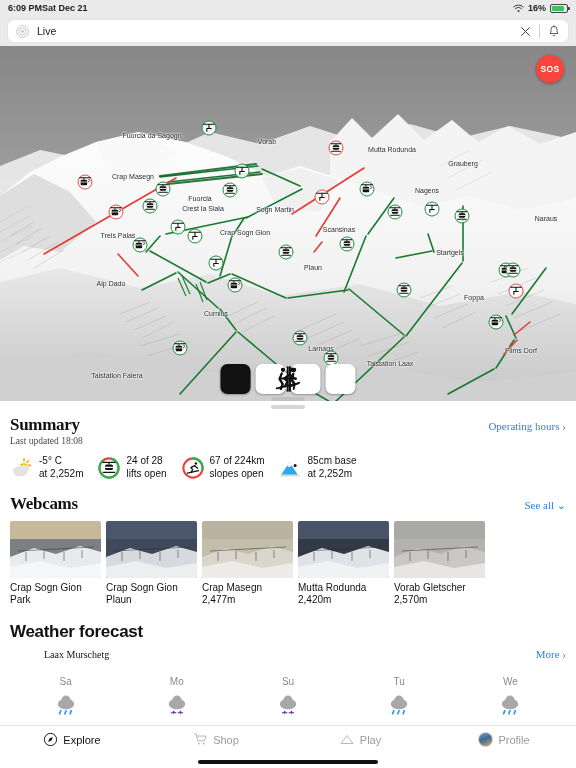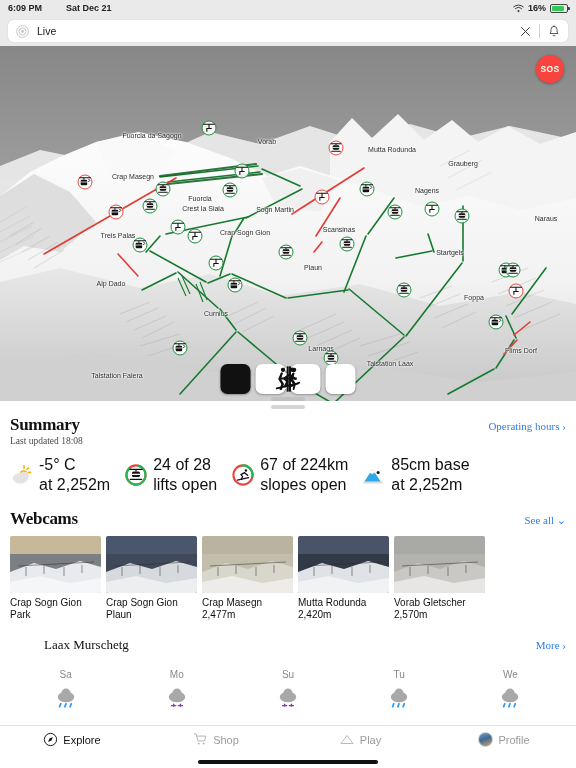--- a/index.html
+++ b/index.html
@@ -10,21 +10,21 @@
     overflow: hidden;
   }
   #app { position: relative; width: 576px; height: 768px; overflow: hidden; }
 
   
   .statusbar {
     height: 16px; background: #eaeaea;
     display: flex; align-items: center; justify-content: space-between;
     padding: 0 8px; font-size: 9px; color: #222; font-weight: 600;
   }
-  .sb-left { display: flex; gap: 24px; align-items: flex-end; }
+  .sb-left { display: flex; gap: 0; align-items: flex-end; }
   .sb-right { display: flex; gap: 4px; align-items: center; }
   .batt {
     width: 18px; height: 9px; border: 1px solid #444; border-radius: 2px;
     position: relative; padding: 1px;
   }
   .batt::after {
     content: ""; position: absolute; right: -3px; top: 2.5px;
     width: 2px; height: 3px; background: #444; border-radius: 0 1px 1px 0;
   }
   .batt i { display: block; height: 100%; width: 83%; background: #35c759; border-radius: 1px; }
@@ -94,21 +94,21 @@
   .grab2 { width: 34px; height: 4px; border-radius: 3px; background: #d6d6d6; margin: 4px auto 6px; }
   .pad { padding: 0 10px; }
 
   .rowhead { display: flex; align-items: baseline; justify-content: space-between; font-family: Liberation Serif, serif; }
   h2.sec { font-size: 17px; font-weight: 700; color: #111; letter-spacing: -.3px; }
   .link { font-size: 11px; color: #2f7fe8; white-space: nowrap; }
   .subtle { font-size: 9.5px; color: #4a4a4a; margin-top: 1px; }
 
   .stats { display: flex; align-items: center; gap: 14px; margin-top: 9px; }
   .stat { display: flex; align-items: center; gap: 5px; }
-  .stat .txt { font-size: 16px; line-height: 1.25; color: #111; white-space: nowrap; }
+  .stat .txt { font-size: 10px; line-height: 1.25; color: #111; white-space: nowrap; }
 
   .ring { width: 24px; height: 24px; }
 
   
   .cams { display: flex; gap: 5px; margin-top: 7px; }
   .cam { width: 91px; }
   .camimg { width: 91px; height: 57px; border-radius: 2px; overflow: hidden; position: relative; }
   .camlabel { font-size: 10px; color: #111; line-height: 1.22; margin-top: 4px; }
 
   
@@ -826,22 +826,23 @@
               </svg></div>
             <div class="camlabel">
               <div>Vorab Gletscher</div>
               <div>2,570m</div>
             </div>
           </div>
         </div>
     </div>
 
     <div class="pad" style="margin-top:16px;">
+      <h2 class="sec">Weather forecast</h2>
       <div class="rowhead" style="margin-top:6px;">
-        <div style="font-size:13px;color:#111;padding-left:34px;">Laax Murschetg</div>
+        <div style="font-size:10px;color:#111;padding-left:34px;">Laax Murschetg</div>
         <div class="link">
           <span>More</span>
           <span>›</span>
         </div>
       </div>
       <div class="wk" id="wk">
           <div class="day">
             <div class="dayname">Sa</div>
             <svg width="30" height="30" viewBox="0 0 40 32">
               <ellipse cx="20" cy="16" rx="11" ry="7" fill="#a8a8a8"></ellipse>

